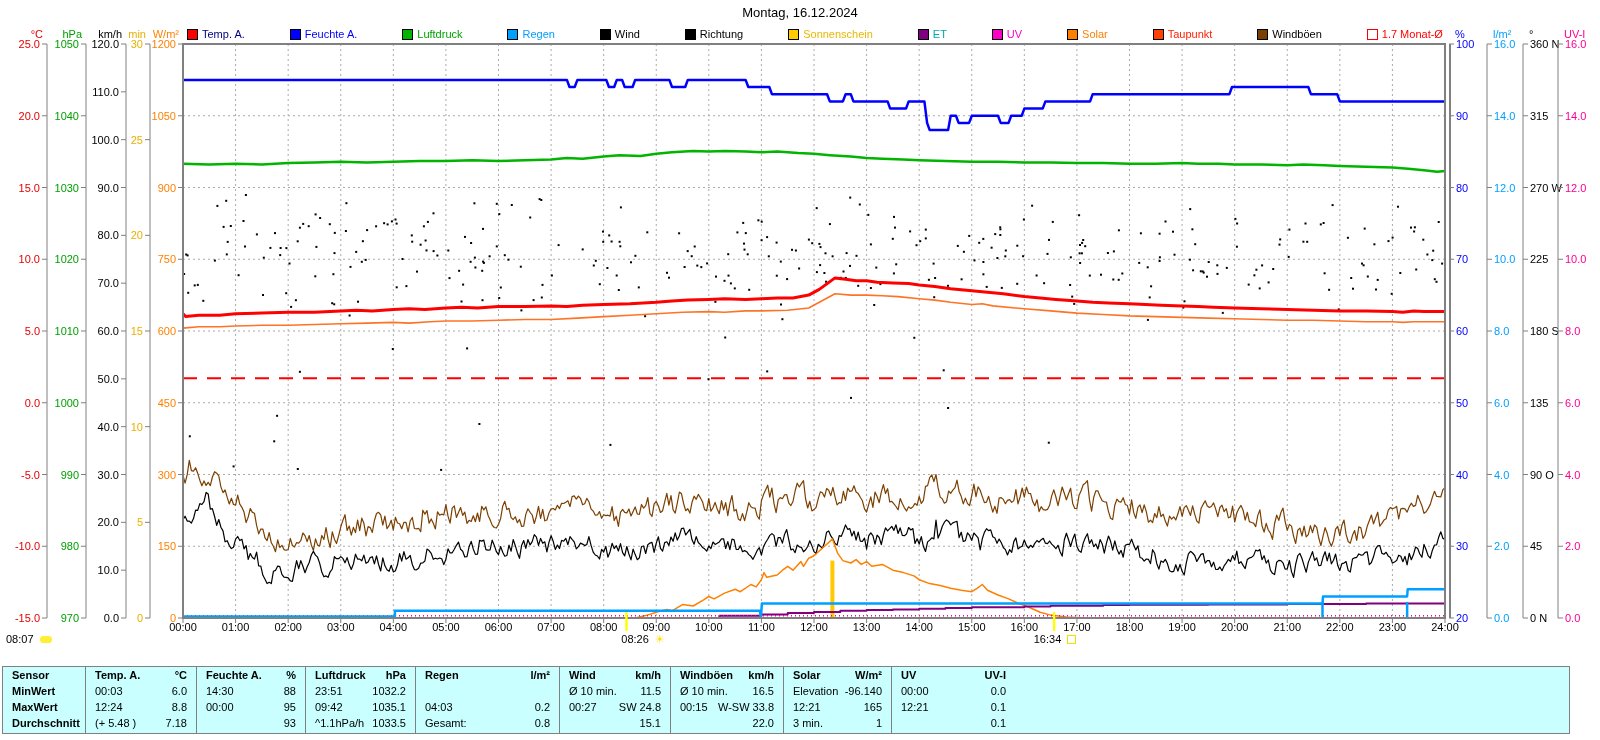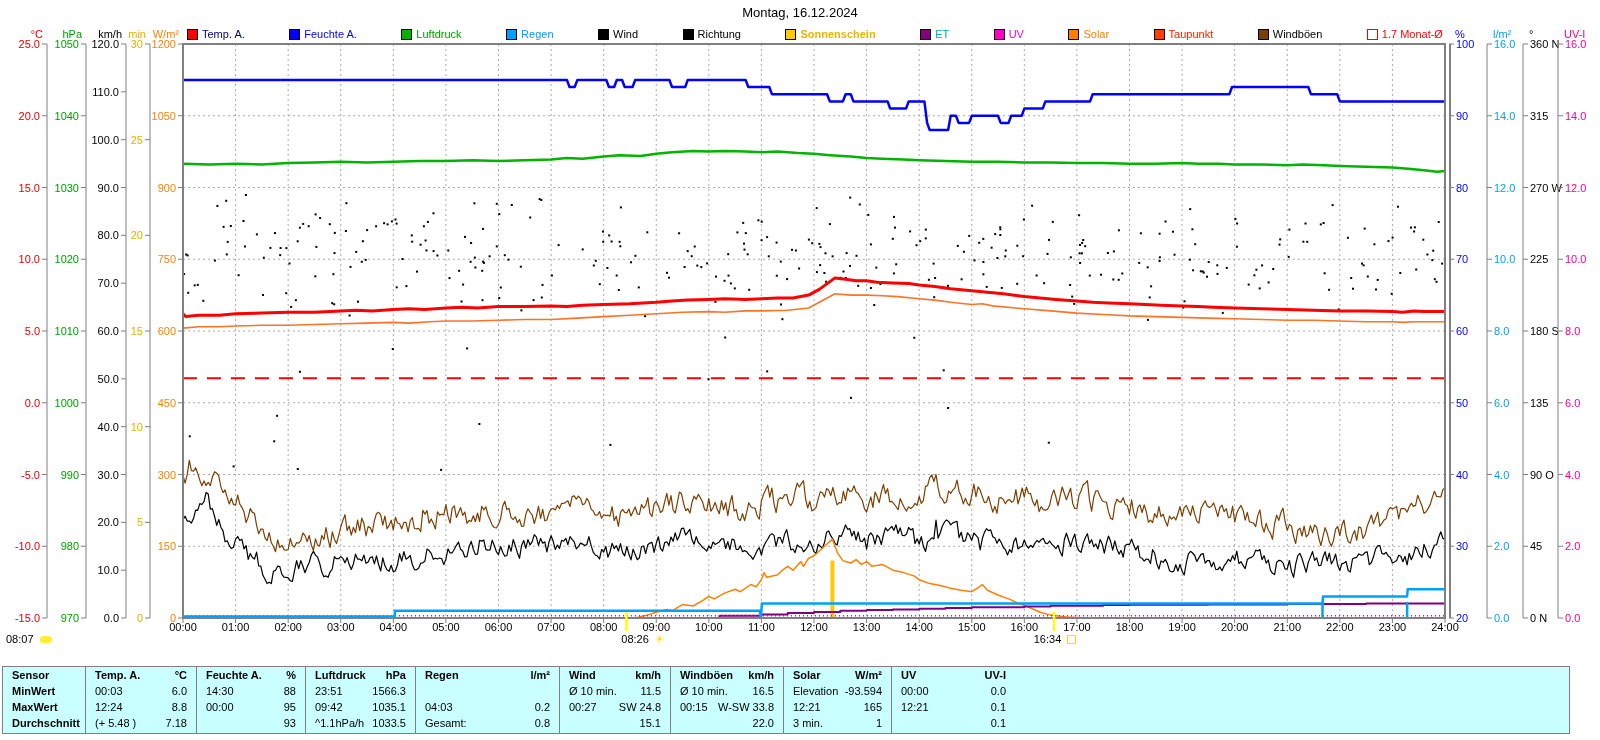--- a/index.html
+++ b/index.html
@@ -51,21 +51,21 @@
       <span class="leg-item">
         <span class="leg-swatch" style="background: rgb(0, 0, 0);"></span>
         <span style="color: rgb(0, 0, 0);">Wind</span>
       </span>
       <span class="leg-item">
         <span class="leg-swatch" style="background: rgb(0, 0, 0);"></span>
         <span style="color: rgb(0, 0, 0);">Richtung</span>
       </span>
       <span class="leg-item">
         <span class="leg-swatch" style="background: rgb(255, 204, 0);"></span>
-        <span style="color: rgb(232, 184, 0); font-weight: bold;">Sonnenschein</span>
+        <span style="color: rgb(232, 184, 0);">Sonnenschein</span>
       </span>
       <span class="leg-item">
         <span class="leg-swatch" style="background: rgb(128, 0, 128);"></span>
         <span style="color: rgb(0, 170, 170);">ET</span>
       </span>
       <span class="leg-item">
         <span class="leg-swatch" style="background: rgb(255, 0, 200);"></span>
         <span style="color: rgb(255, 0, 200);">UV</span>
       </span>
       <span class="leg-item">
@@ -793,21 +793,21 @@
           <span class="rgt">93</span>
         </div>
       </div>
       <div class="t-col sep" style="width: 110px;">
         <div class="t-row t-bold">
           <span class="lft">Luftdruck</span>
           <span class="rgt">hPa</span>
         </div>
         <div class="t-row">
           <span class="lft">23:51</span>
-          <span class="rgt">1566.3</span>
+          <span class="rgt">1032.2</span>
         </div>
         <div class="t-row">
           <span class="lft">09:42</span>
           <span class="rgt">1035.1</span>
         </div>
         <div class="t-row">
           <span class="lft">^1.1hPa/h</span>
           <span class="rgt">1033.5</span>
         </div>
       </div>
@@ -865,21 +865,21 @@
           <span class="rgt">22.0</span>
         </div>
       </div>
       <div class="t-col sep" style="width: 108px;">
         <div class="t-row t-bold">
           <span class="lft">Solar</span>
           <span class="rgt">W/m²</span>
         </div>
         <div class="t-row">
           <span class="lft">Elevation</span>
-          <span class="rgt">-93.594</span>
+          <span class="rgt">-96.140</span>
         </div>
         <div class="t-row">
           <span class="lft">12:21</span>
           <span class="rgt">165</span>
         </div>
         <div class="t-row">
           <span class="lft">3 min.</span>
           <span class="rgt">1</span>
         </div>
       </div>

